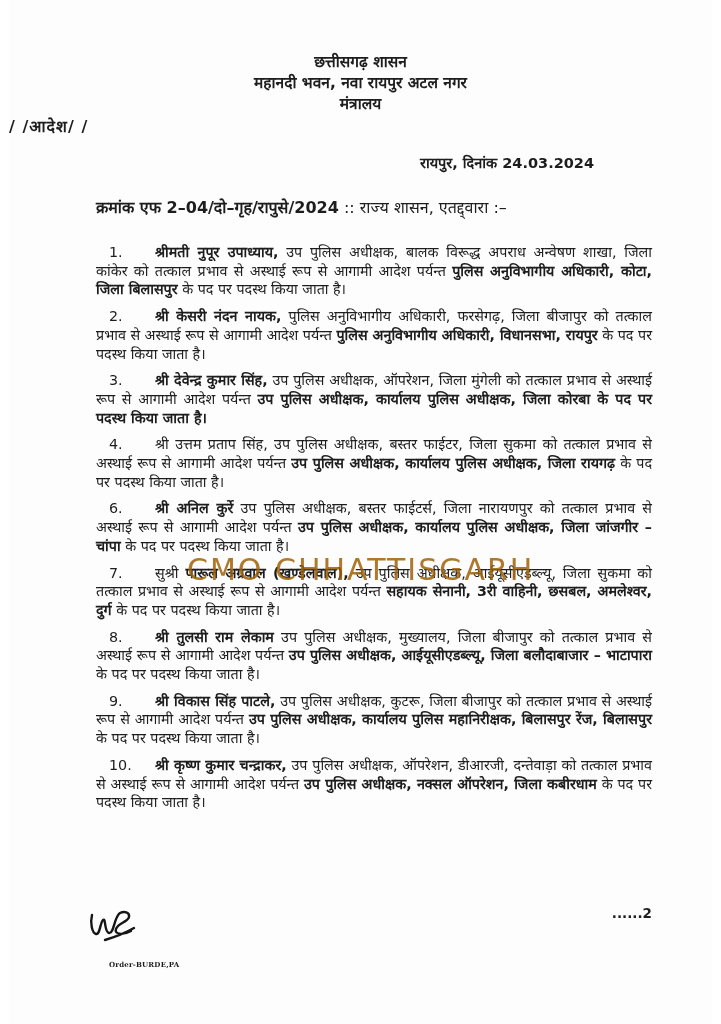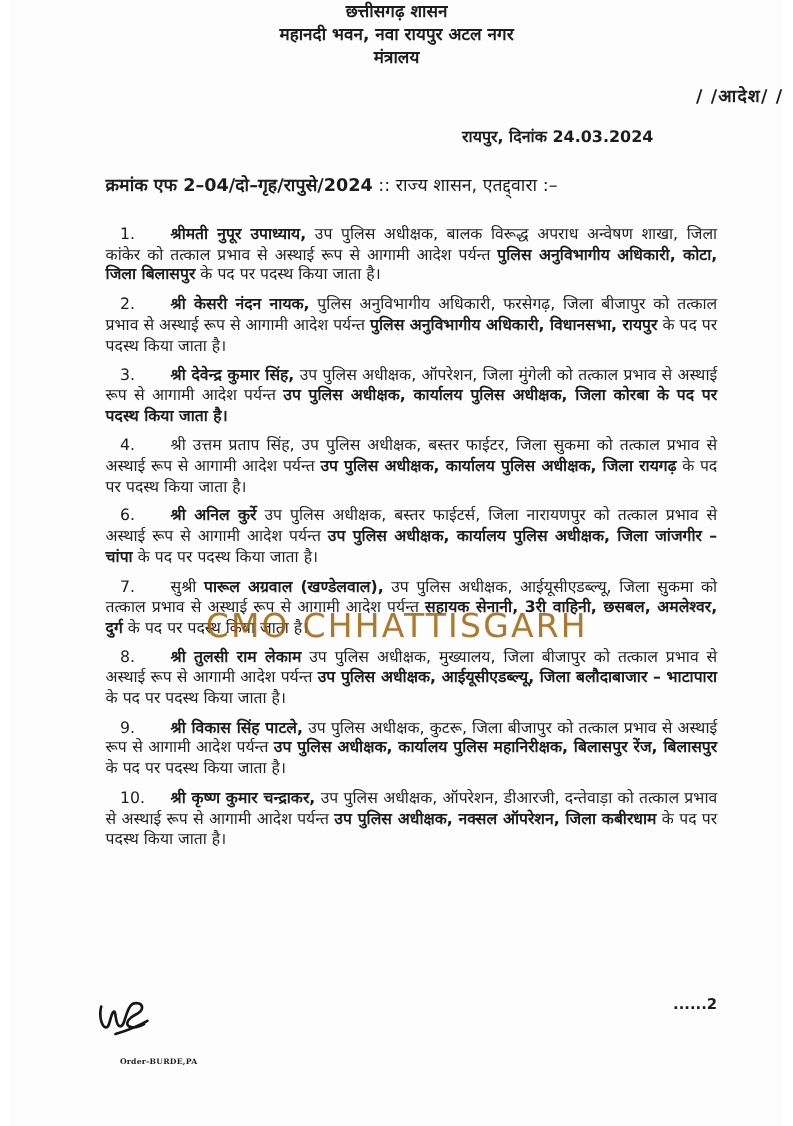--- a/index.html
+++ b/index.html
@@ -6,32 +6,32 @@
   .page {
     position: relative;
     width: 703px;
     height: 1024px;
     margin: 0 auto;
     background: #fdfdfd;
     font-family: "DejaVu Sans", sans-serif;
     color: #1d1d1d;
     overflow: hidden;
     box-sizing: border-box;
+    padding-top: 52px;
   }
   .header { text-align: center; }
   .header-line {
     font-weight: bold;
     font-size: 15.5px;
     line-height: 21px;
   }
   .order-title {
-    text-align: right;
+    text-align: left;
     font-weight: bold;
     font-size: 16px;
-    margin-top: 13px;
     letter-spacing: 1px;
   }
   .date-line {
     text-align: right;
     font-weight: bold;
     font-size: 14.5px;
     padding-right: 118px;
     margin-top: 15px;
   }
   .content {

